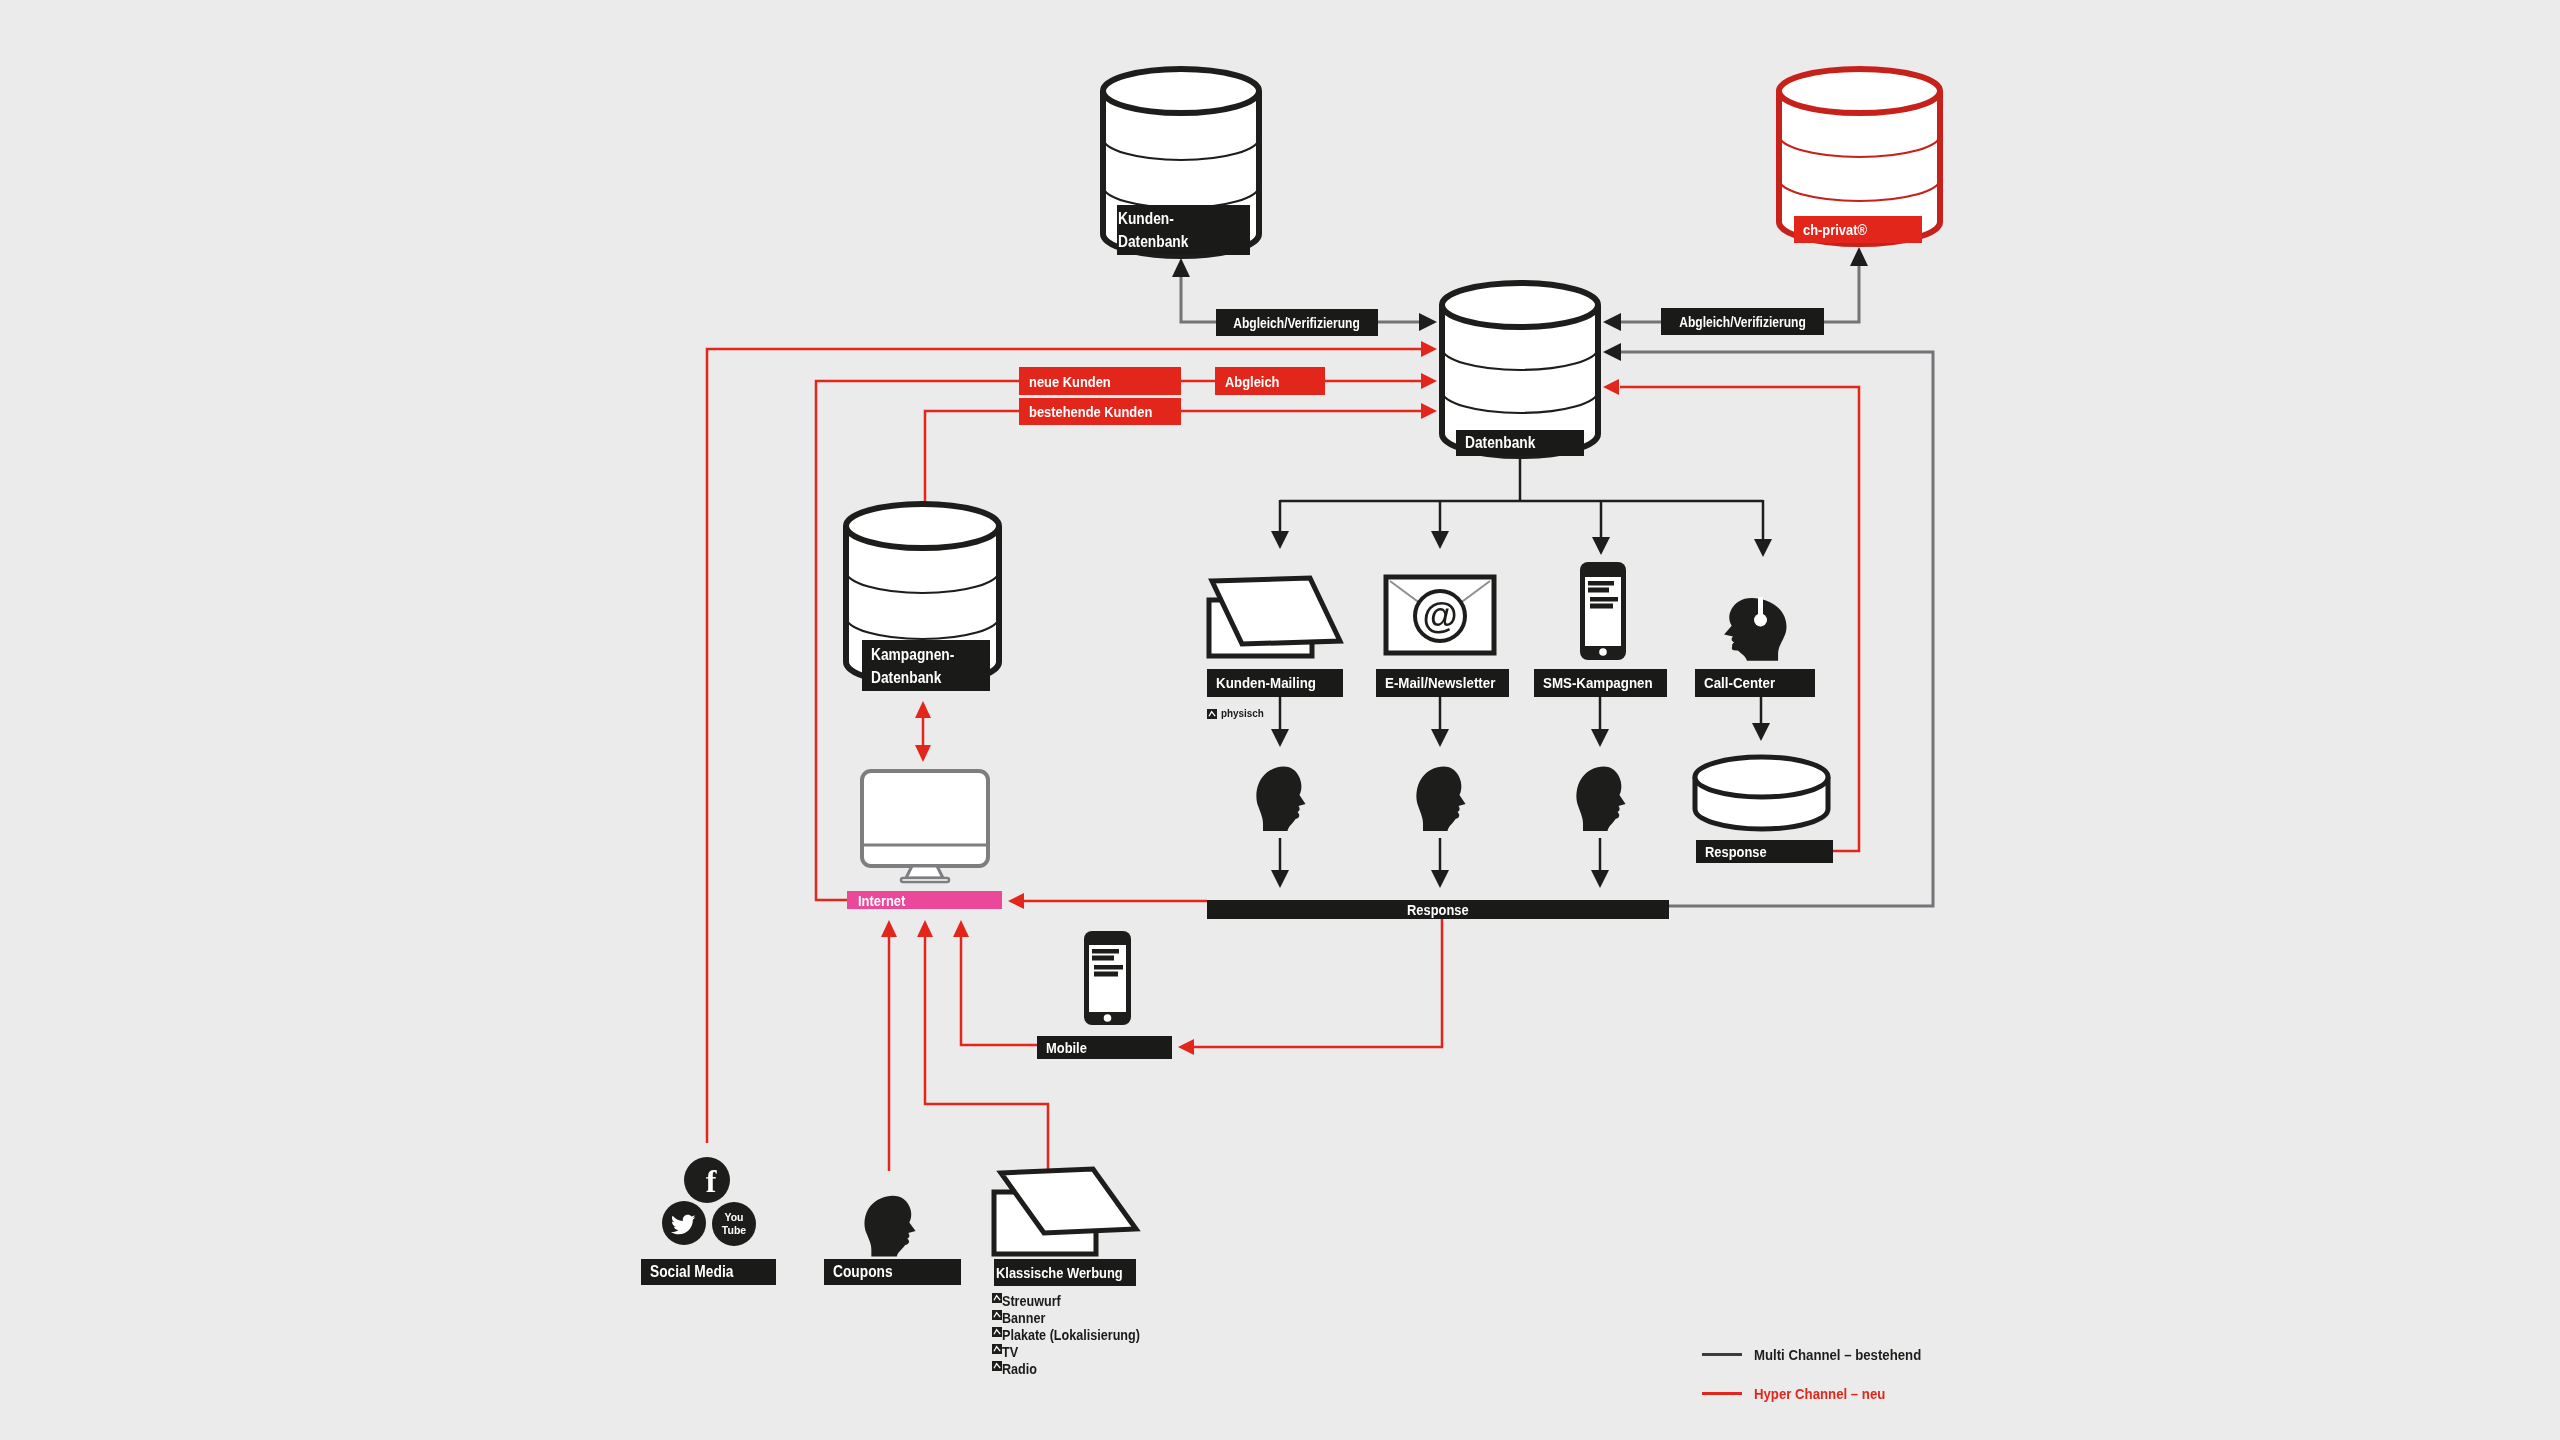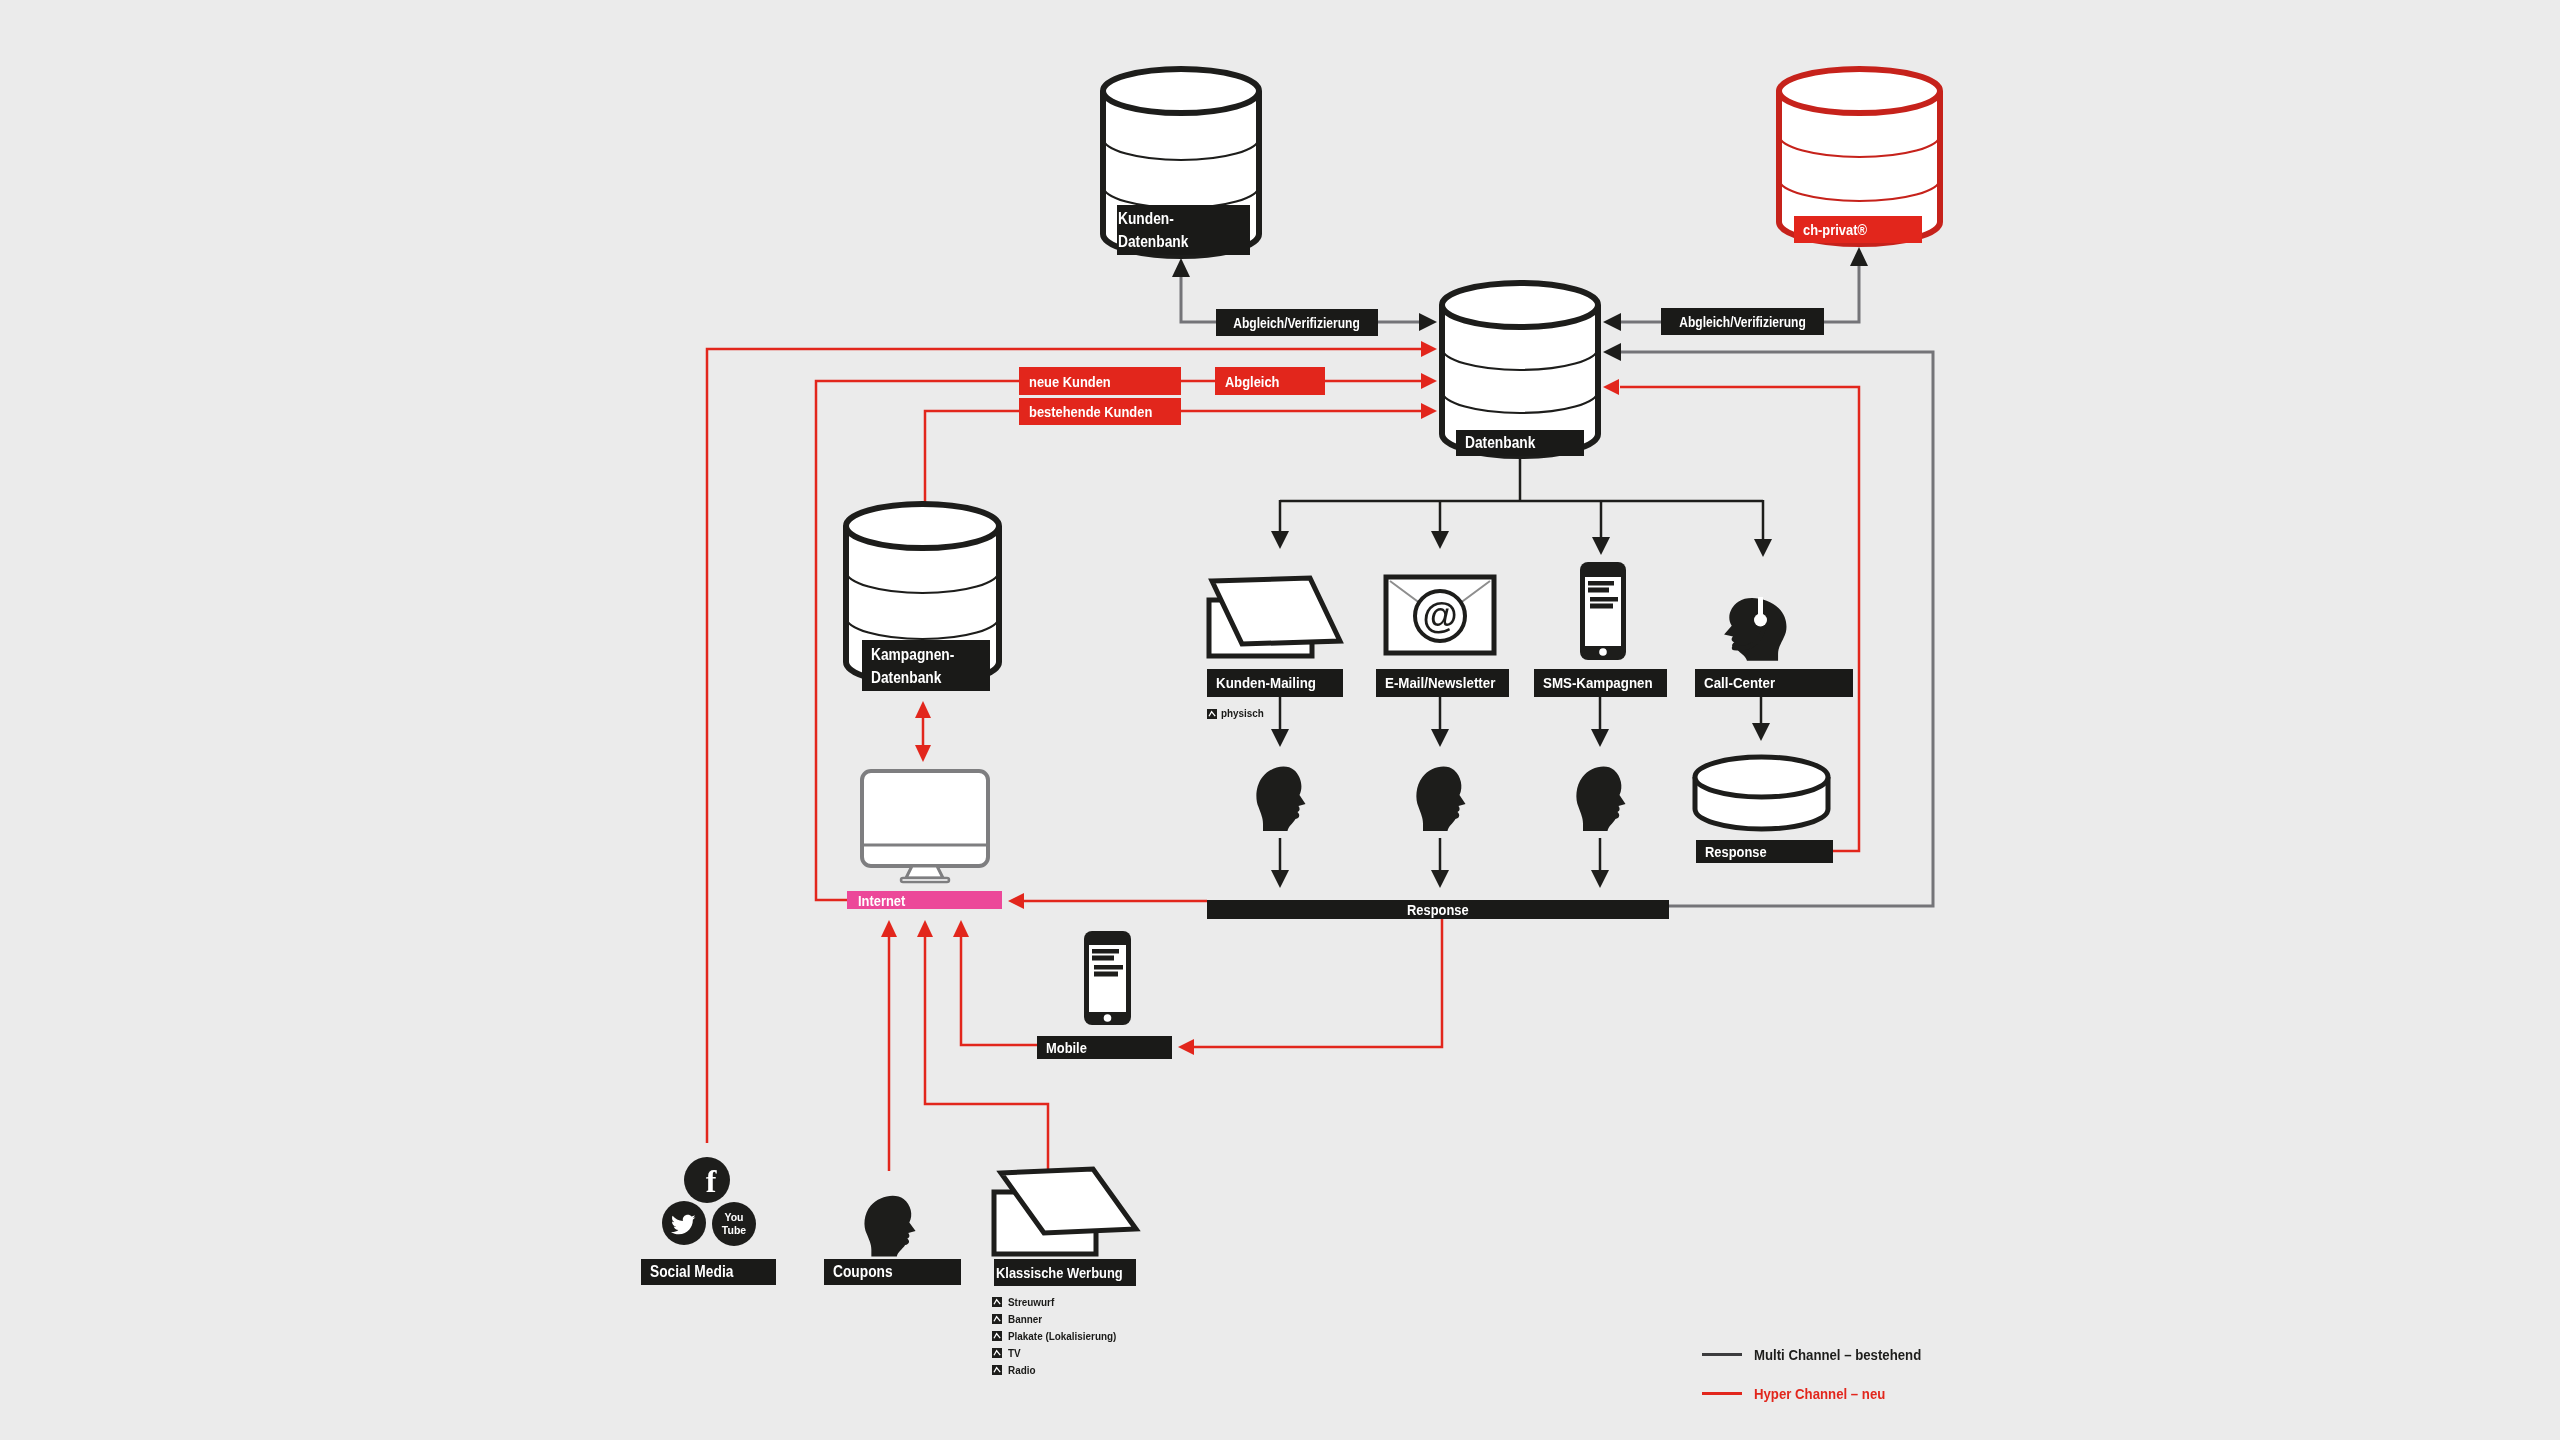--- a/index.html
+++ b/index.html
@@ -12,22 +12,22 @@
   .lbl.red{background:#e2261c;}
   .lbl.gray{background:#ec4899;}
   .lbl.center{justify-content:center;}
   .cx{display:inline-block;transform:scaleX(0.86);transform-origin:0 50%;}
   .cxc{display:inline-block;transform:scaleX(0.86);transform-origin:50% 50%;}
   .two{flex-direction:column;align-items:flex-start;justify-content:center;line-height:23px;}
   .note{position:absolute;z-index:2;display:flex;align-items:flex-end;gap:4px;
         font-weight:700;color:#1a1a18;}
   .note .txt{transform:scaleX(0.9);transform-origin:0 50%;}
   .kwlist{position:absolute;z-index:2;display:flex;flex-direction:column;}
-  .kwlist .row{display:flex;align-items:center;gap:6px;height:17px;
-        font-weight:700;font-size:11px;color:#1a1a18;}
+  .kwlist .row{display:flex;align-items:flex-start;height:17px;
+        font-weight:700;font-size:14px;color:#1a1a18;}
   .kwlist .row .txt{transform:scaleX(0.9);transform-origin:0 50%;white-space:nowrap;}
   .legend{position:absolute;z-index:2;display:flex;flex-direction:column;gap:5px;}
   .legend .lrow{display:flex;align-items:center;height:16px;font-weight:700;font-size:15px;white-space:nowrap;margin-top:18px;}
   .legend .sw{width:40px;height:3px;margin-right:12px;flex:0 0 auto;}
   .legend .lt{display:inline-block;transform:scaleX(0.88);transform-origin:0 50%;}
 </style>
 </head>
 <body>
 
 <div class="stage">
@@ -272,21 +272,21 @@
 </div>
 
 <div class="lbl black" style="left:1376px;top:669px;width:133px;height:28px;padding-left:9px;font-size:15.5px;">
   <span class="cx">E-Mail/Newsletter</span>
 </div>
 
 <div class="lbl black" style="left:1534px;top:669px;width:133px;height:28px;padding-left:9px;font-size:15.5px;">
   <span class="cx">SMS-Kampagnen</span>
 </div>
 
-<div class="lbl black" style="left:1695px;top:669px;width:158px;height:28px;padding-left:9px;font-size:15.5px;">
+<div class="lbl black" style="left:1695px;top:669px;width:120px;height:28px;padding-left:9px;font-size:15.5px;">
   <span class="cx">Call-Center</span>
 </div>
 
 <div class="lbl black" style="left:1696px;top:840px;width:137px;height:23px;padding-left:9px;font-size:15px;">
   <span class="cx">Response</span>
 </div>
 
 <div class="lbl black center" style="left:1207px;top:900px;width:462px;height:19px;font-size:15px;">
   <span class="cxc">Response</span>
 </div>

